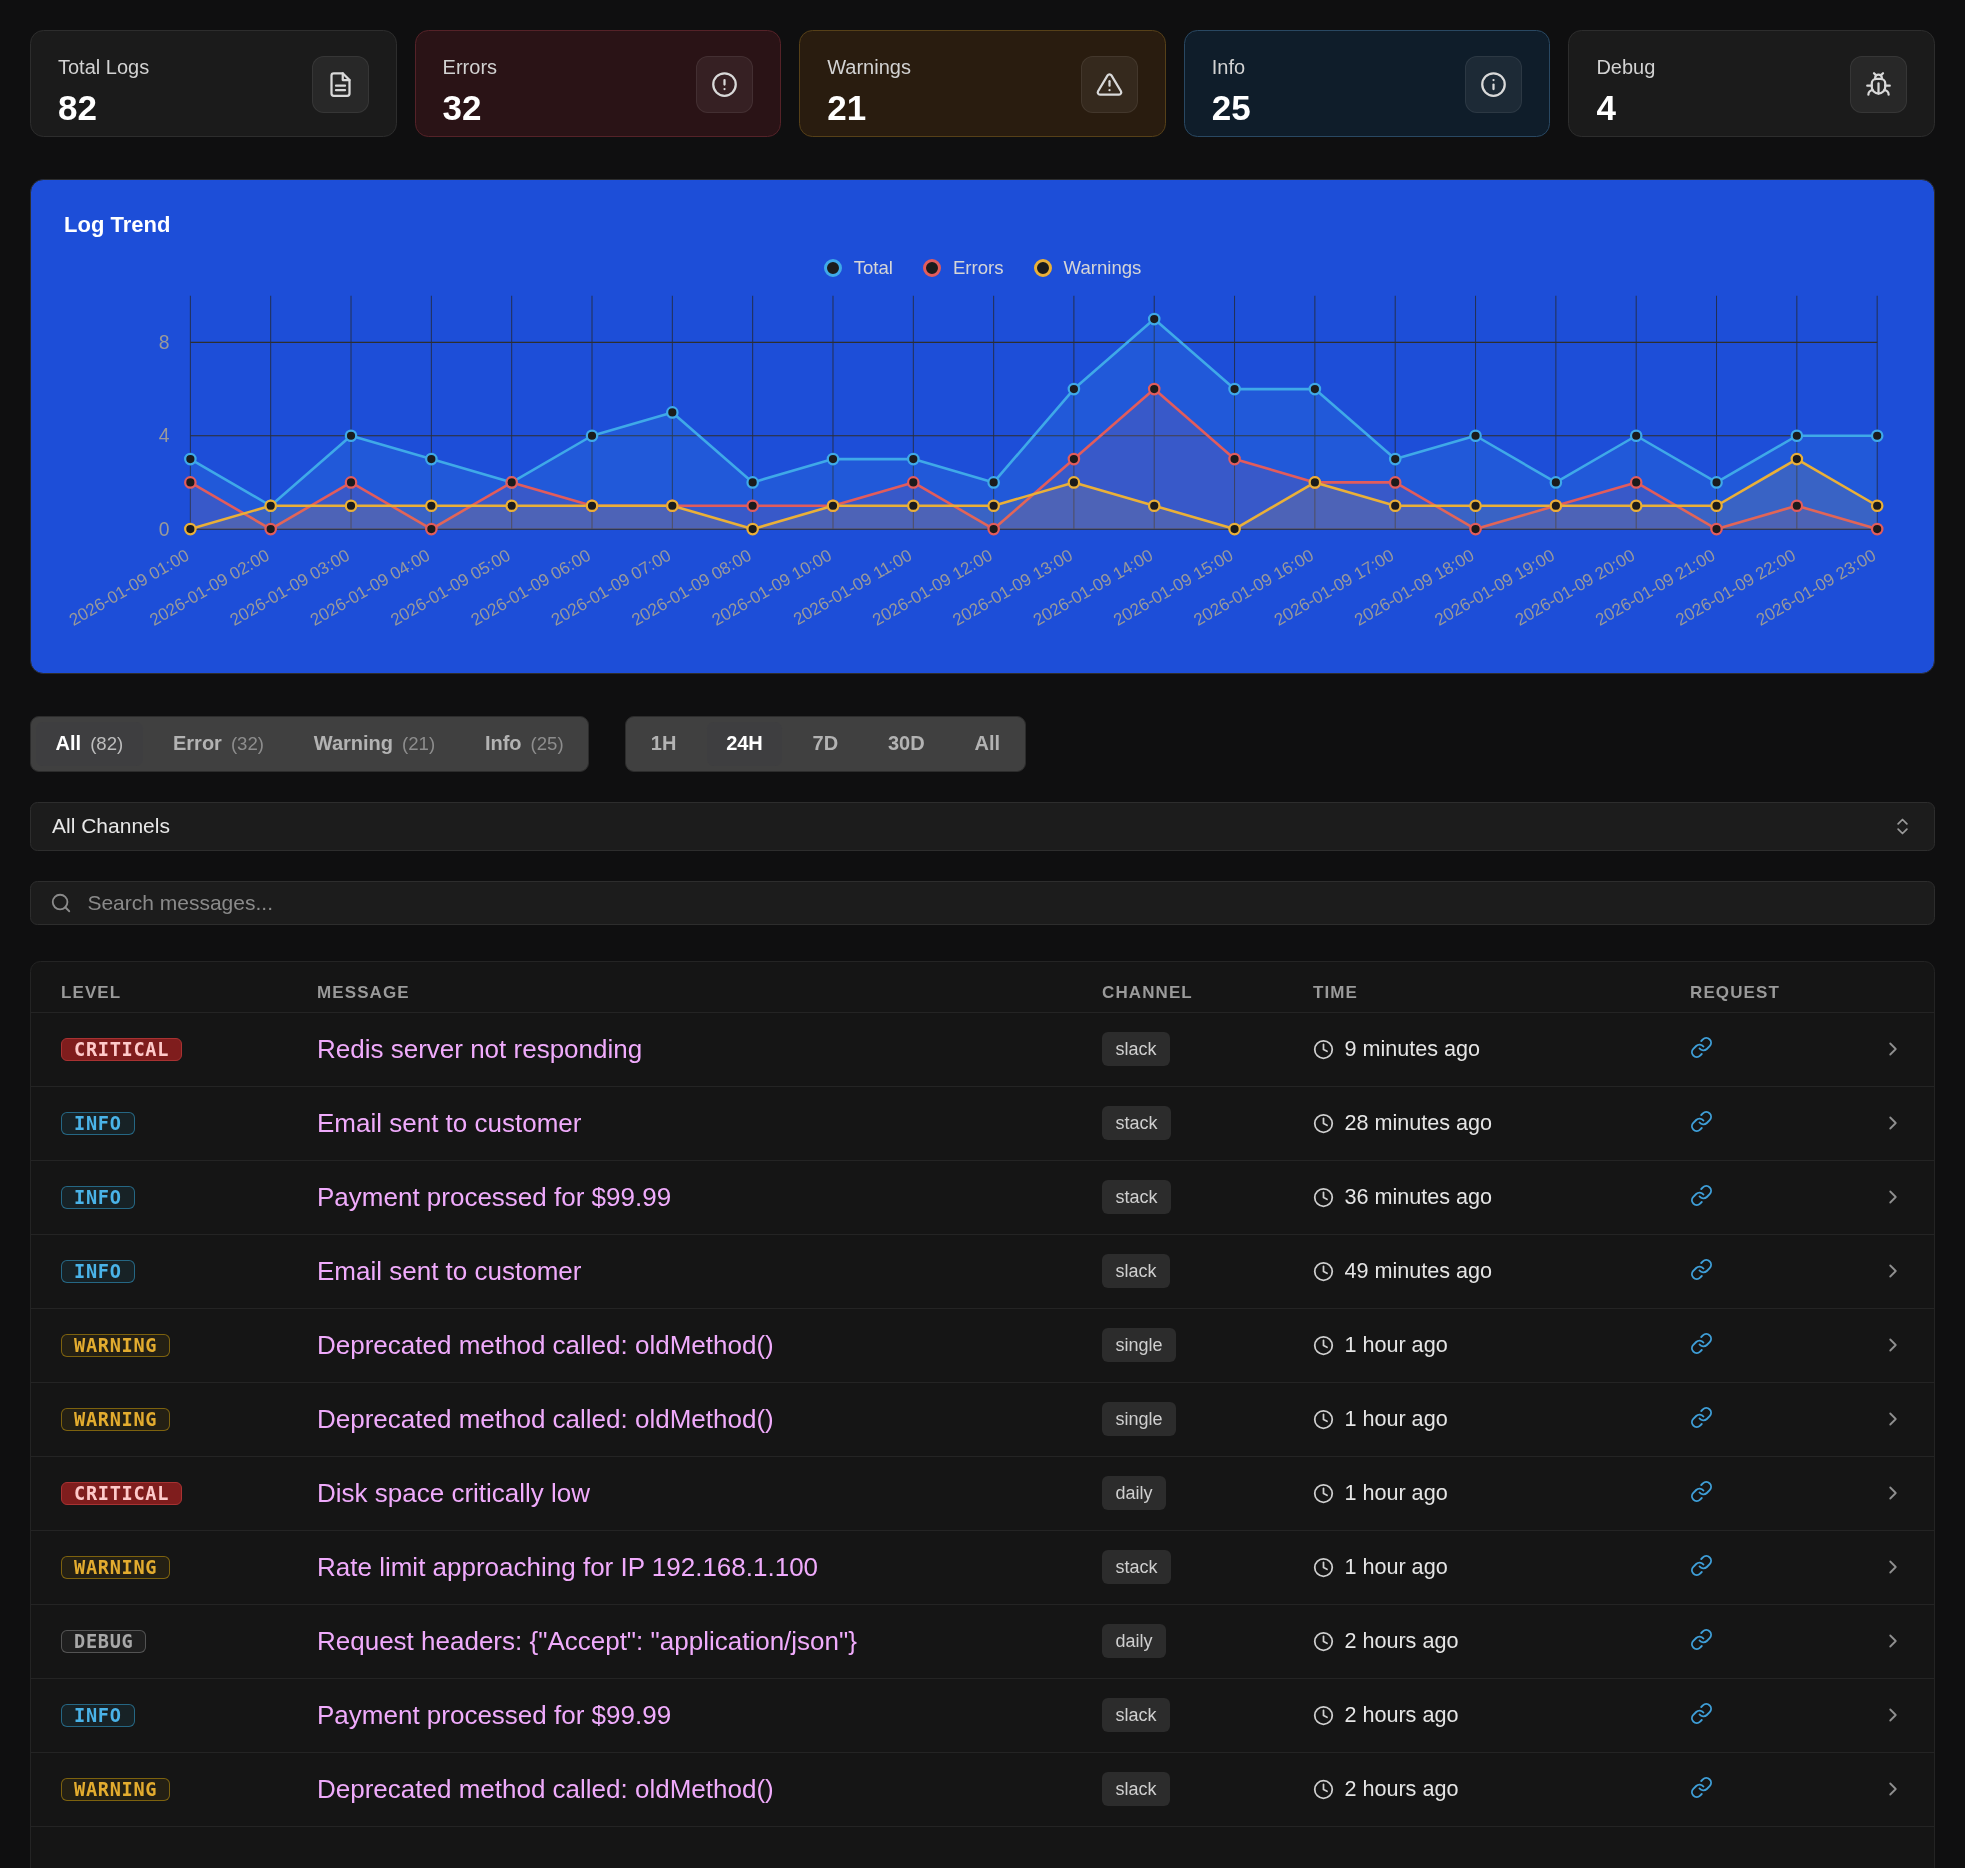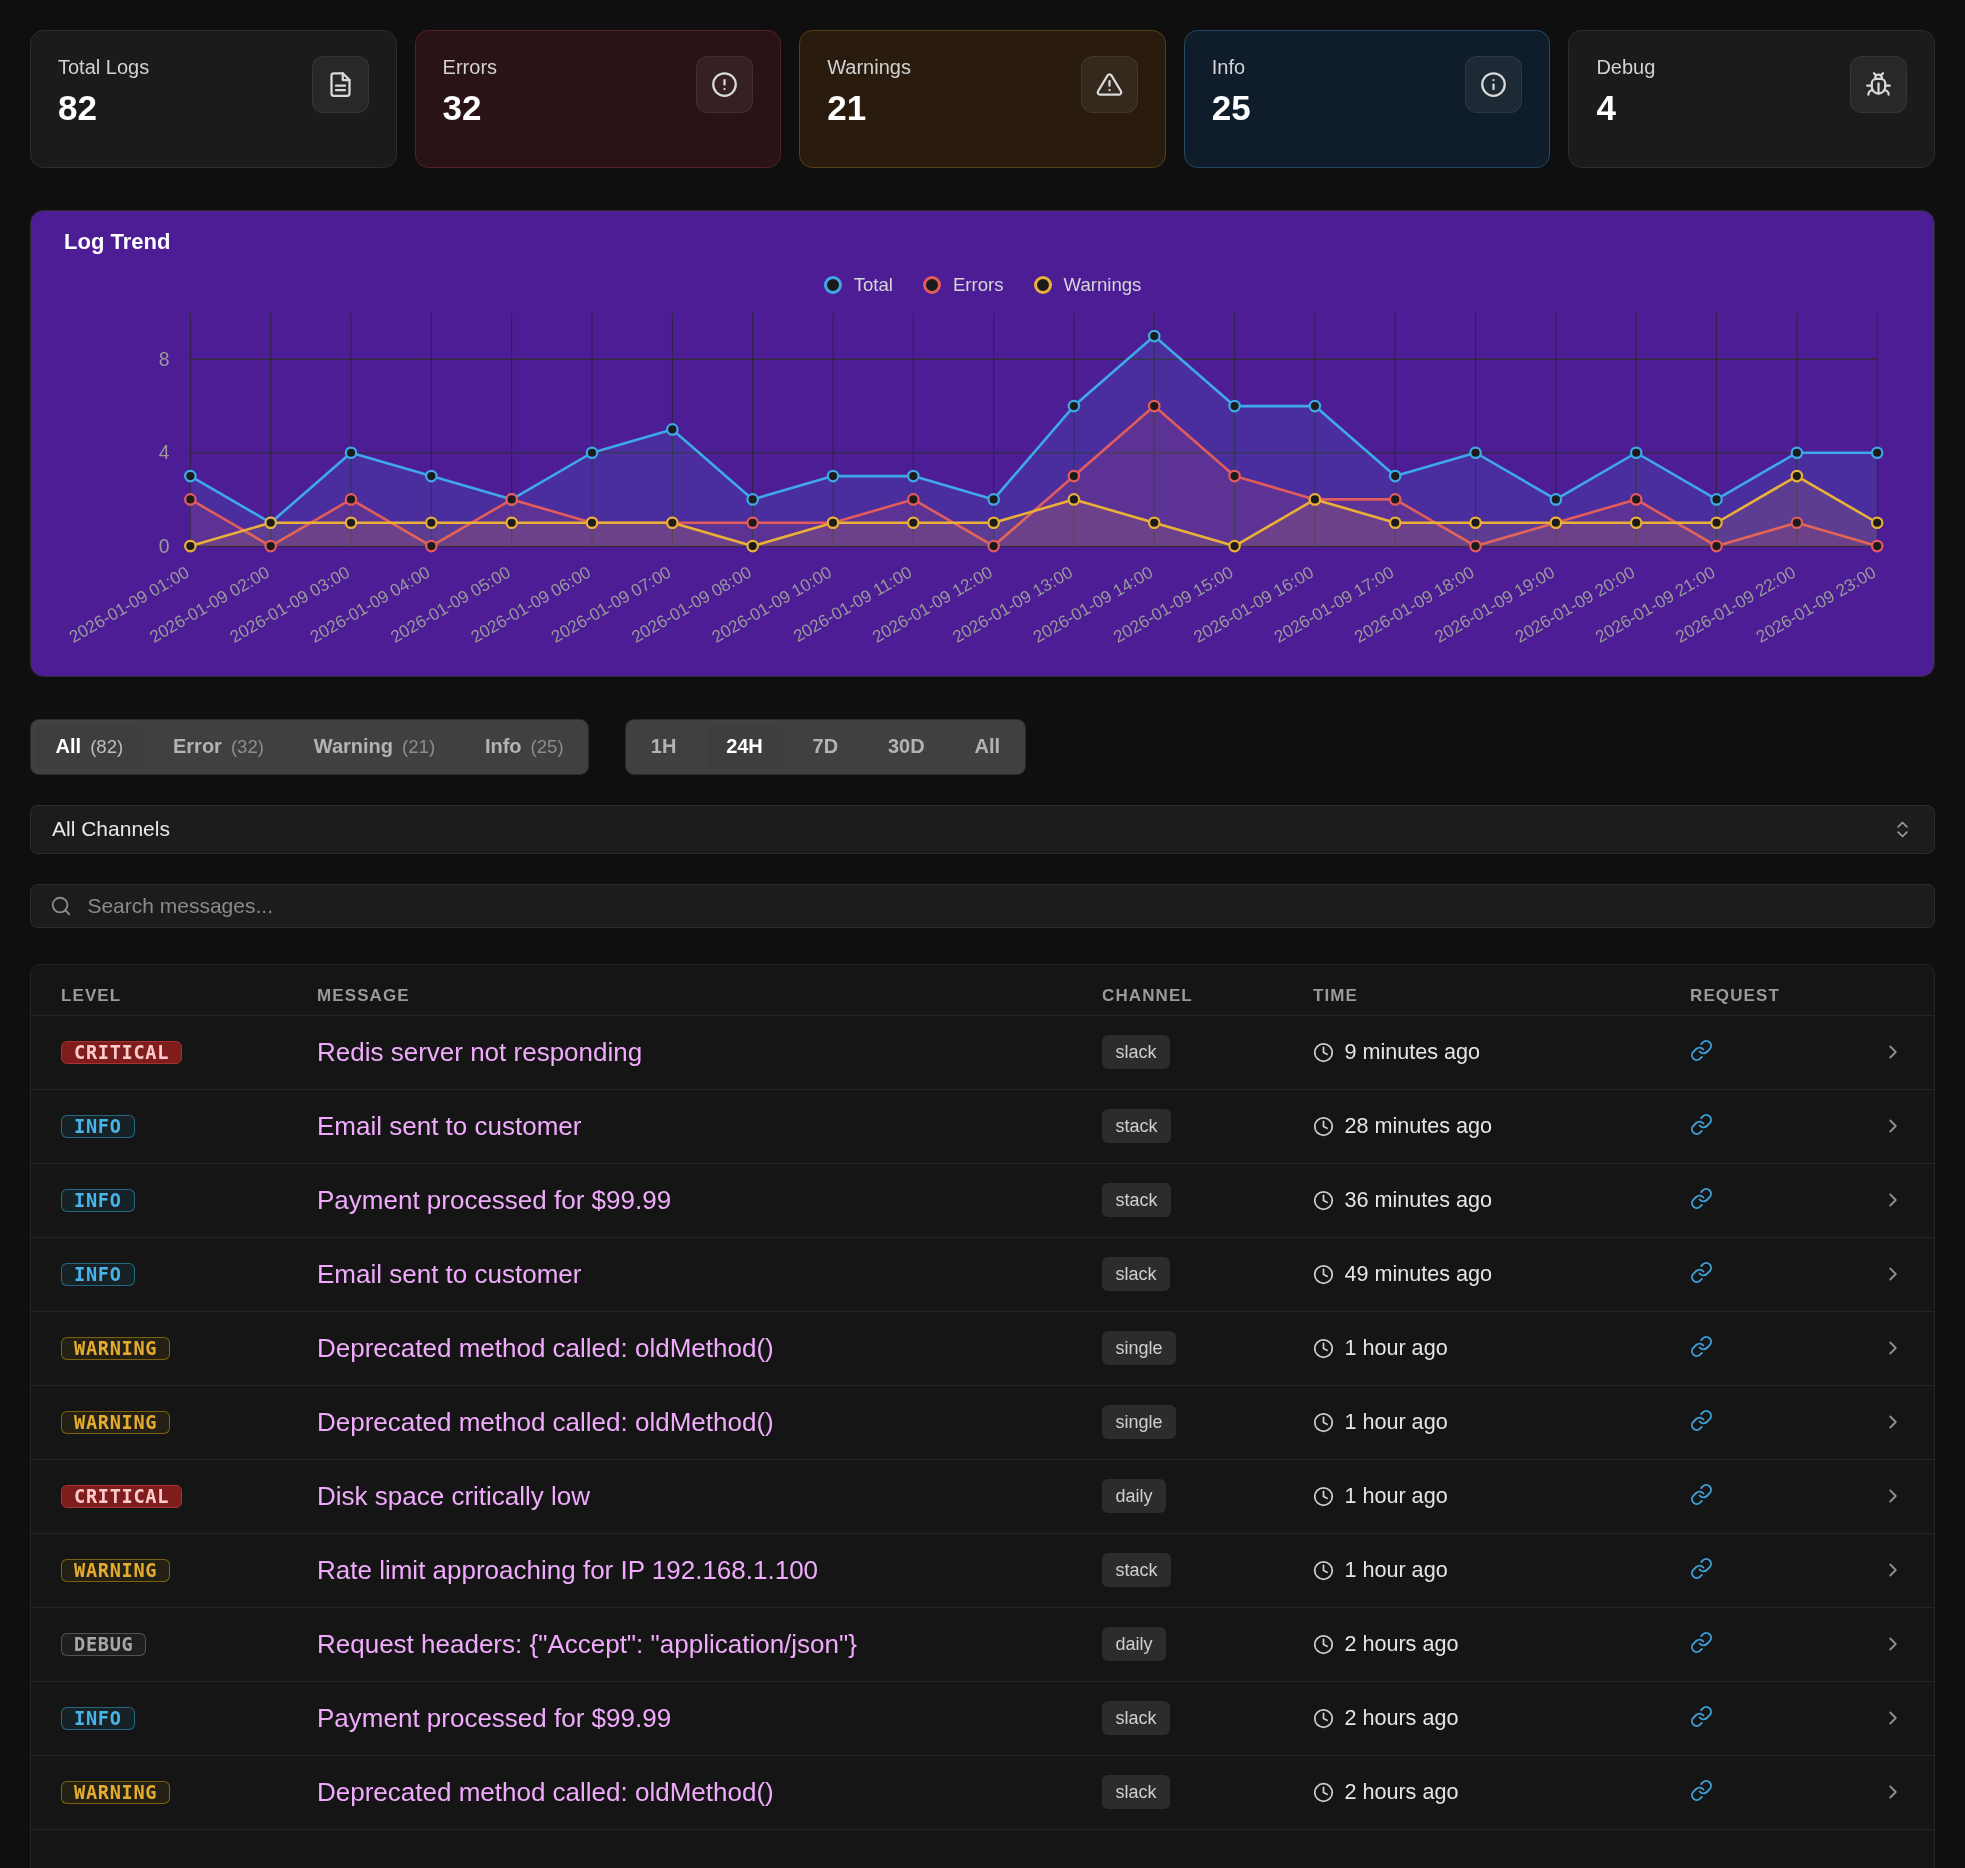--- a/index.html
+++ b/index.html
@@ -9,40 +9,40 @@
     color: #e8e8e8;
     width: 1965px;
   }
   svg.i { fill: none; stroke: currentColor; stroke-width: 2; stroke-linecap: round; stroke-linejoin: round; }
   svg text { font-family: "Liberation Sans", sans-serif; }
   .page { width: 1965px; padding: 30px; }
 
   
   .stats { display: flex; gap: 18px; }
   .card {
-    flex: 1; height: 138px; border-radius: 13.4px;
+    flex: 1; height: 107px; border-radius: 13.4px;
     background: #1b1b1b; border: 0.7px solid #2d2d2d;
     padding: 25px 27px; display: flex; justify-content: space-between; align-items: flex-start;
   }
   .card.errors   { background: #2a1316; border-color: #552228; }
   .card.warnings { background: #291c0f; border-color: #564018; }
   .card.info     { background: #0f1d2a; border-color: #294862; }
   .stat-label { font-size: 20px; color: #d2d2d2; margin-bottom: 9px; }
   .stat-value { font-size: 35px; font-weight: 700; color: #ffffff; }
   .stat-icon {
     width: 57px; height: 57px; border-radius: 12px;
     background: rgba(255,255,255,0.06); border: 0.7px solid rgba(255,255,255,0.07);
     display: flex; align-items: center; justify-content: center; color: #d9d9d9;
   }
   .stat-icon svg { width: 27px; height: 27px; }
 
   
   .panel {
-    margin-top: 42px; background: #4c1d95; border: 0.7px solid #2d2d2d;
-    border-radius: 13.4px; padding: 18px 33px;
+    margin-top: 42px; background: #1d4ed8; border: 0.7px solid #2d2d2d;
+    border-radius: 13.4px; padding: 32px 33px;
   }
   .panel h2 { font-size: 22px; font-weight: 700; color: #ffffff; margin-bottom: 19.4px; }
   .legend { display: flex; justify-content: center; gap: 30px; margin-bottom: -10.4px; position: relative; z-index: 2; }
   .legend-item { display: inline-flex; align-items: center; gap: 12px; font-size: 18.6px; color: #d6d6d6; cursor: pointer; }
   .legend-dot { width: 18px; height: 18px; border-radius: 50%; border: 3px solid #888; background: #1b1b1b; display: inline-block; }
   #trend-chart { width: 100%; height: auto; display: block; }
 
   
   .tabs-row { display: flex; gap: 36px; margin-top: 42px; }
   .tabs {

